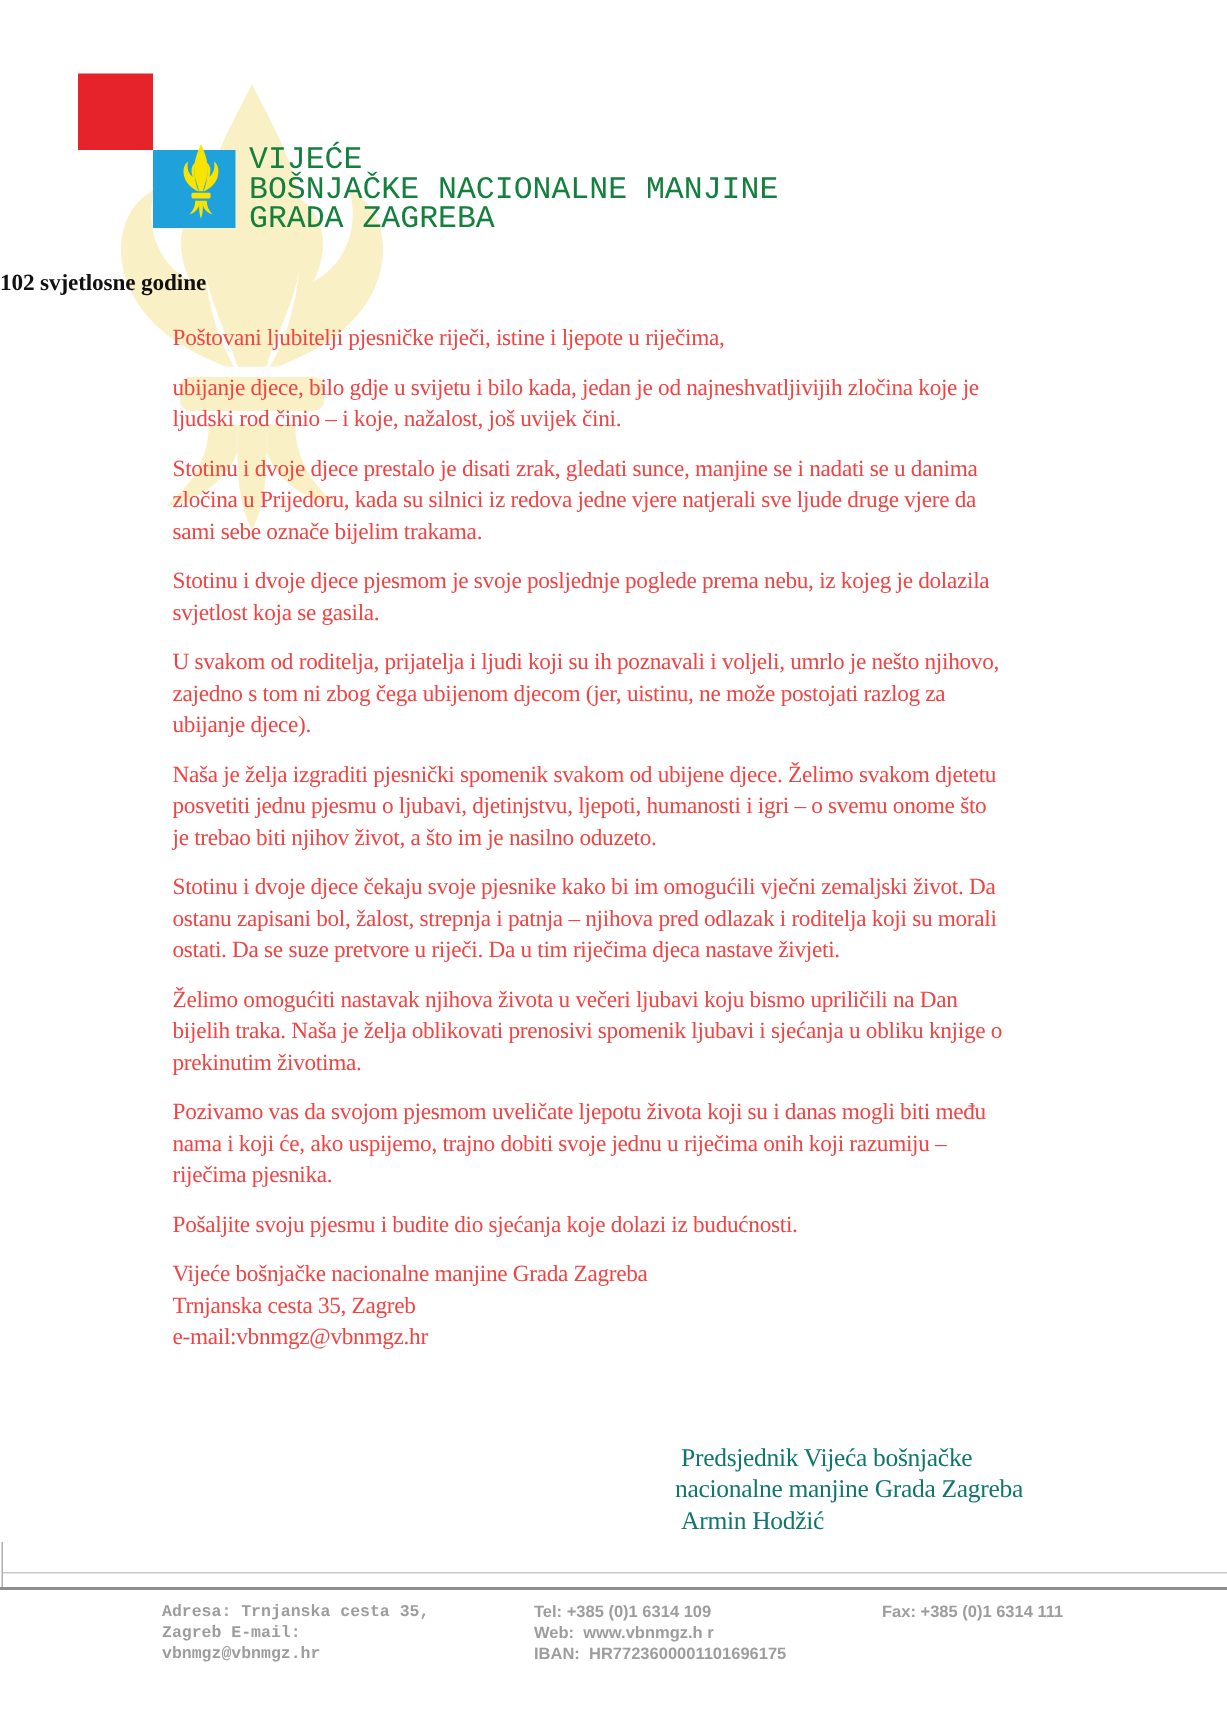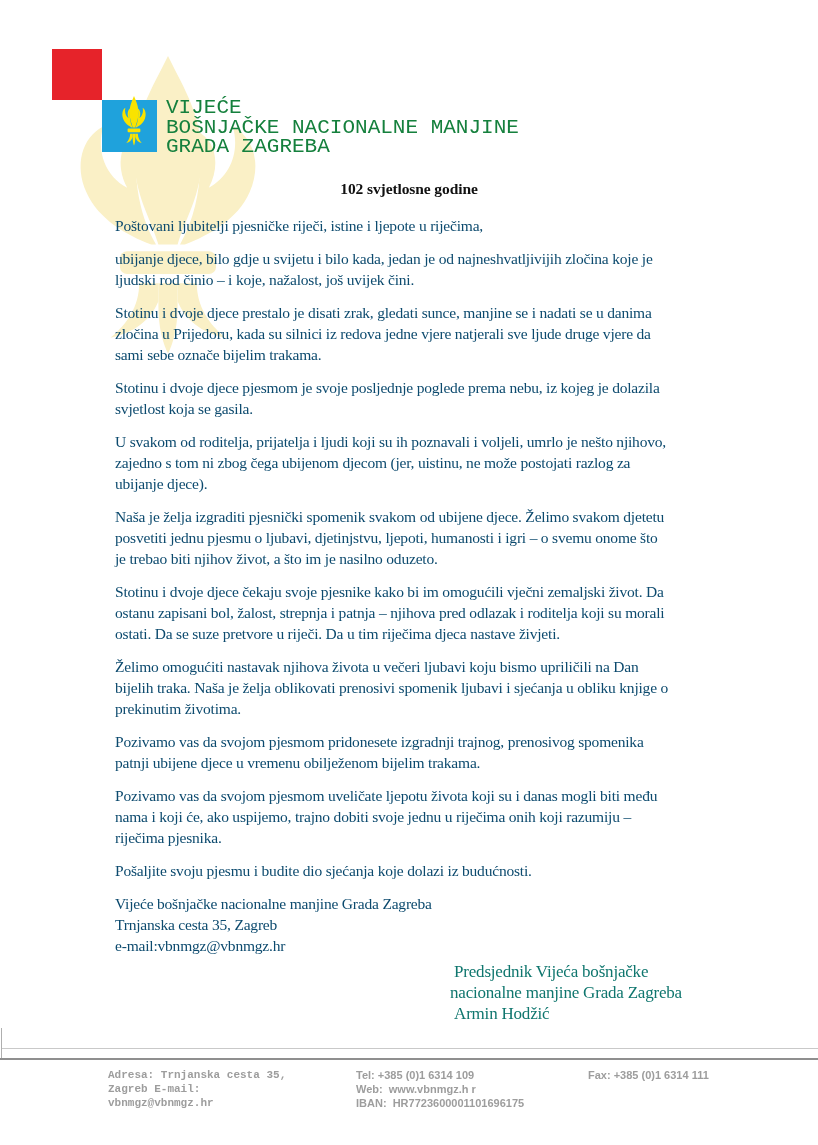--- a/index.html
+++ b/index.html
@@ -17,27 +17,27 @@
   .logo-fleur{left:118px;top:96px;width:32px;height:53px;}
   .watermark{left:48px;top:56px;width:240px;height:318px;}
   .org-name{
     left:166px;top:98px;
     font-family:Liberation Mono, monospace;
     font-size:21px;line-height:19.7px;
     color:#15803d;white-space:pre-wrap;
   }
   
   .title{
-    left:0;top:180px;width:818px;text-align:center;
+    left:0;top:180px;width:818px;
     font-size:15.5px;font-weight:bold;color:#111;
     letter-spacing:-0.1px;
   }
   .body-text{
     left:115px;top:215px;width:648px;
-    font-size:15.5px;line-height:21px;color:#0c4a6e;
+    font-size:15.5px;line-height:21px;color:#ef4444;
     letter-spacing:-0.2px;
   }
   .body-text p{margin:0 0 12px 0;white-space:pre-wrap;}
   .signature{
     left:450px;top:961px;
     font-size:17px;line-height:21px;color:#0f766e;
     letter-spacing:-0.2px;white-space:pre-wrap;
   }
   
   .rule-light{left:2px;top:1048px;width:816px;height:1px;background:#C9C9C9;}
@@ -103,22 +103,20 @@
 ubijanje djece).</p>
     <p>Naša je želja izgraditi pjesnički spomenik svakom od ubijene djece. Želimo svakom djetetu
 posvetiti jednu pjesmu o ljubavi, djetinjstvu, ljepoti, humanosti i igri – o svemu onome što
 je trebao biti njihov život, a što im je nasilno oduzeto.</p>
     <p>Stotinu i dvoje djece čekaju svoje pjesnike kako bi im omogućili vječni zemaljski život. Da
 ostanu zapisani bol, žalost, strepnja i patnja – njihova pred odlazak i roditelja koji su morali
 ostati. Da se suze pretvore u riječi. Da u tim riječima djeca nastave živjeti.</p>
     <p>Želimo omogućiti nastavak njihova života u večeri ljubavi koju bismo upriličili na Dan
 bijelih traka. Naša je želja oblikovati prenosivi spomenik ljubavi i sjećanja u obliku knjige o
 prekinutim životima.</p>
-    <p>Pozivamo vas da svojom pjesmom pridonesete izgradnji trajnog, prenosivog spomenika
-patnji ubijene djece u vremenu obilježenom bijelim trakama.</p>
     <p>Pozivamo vas da svojom pjesmom uveličate ljepotu života koji su i danas mogli biti među
 nama i koji će, ako uspijemo, trajno dobiti svoje jednu u riječima onih koji razumiju –
 riječima pjesnika.</p>
     <p>Pošaljite svoju pjesmu i budite dio sjećanja koje dolazi iz budućnosti.</p>
     <p>Vijeće bošnjačke nacionalne manjine Grada Zagreba
 Trnjanska cesta 35, Zagreb
 e-mail:vbnmgz@vbnmgz.hr</p>
   </div>
 
   <div class="abs signature"> Predsjednik Vijeća bošnjačke

